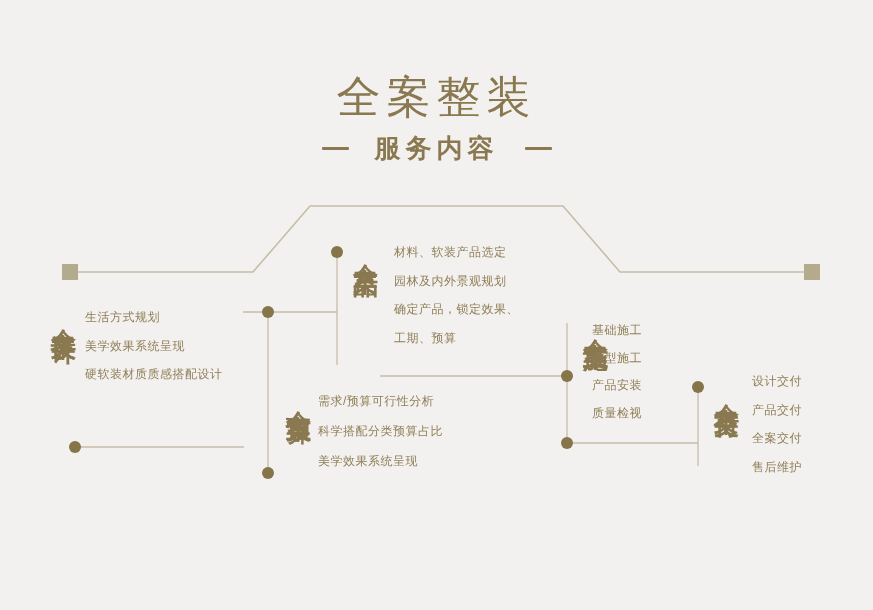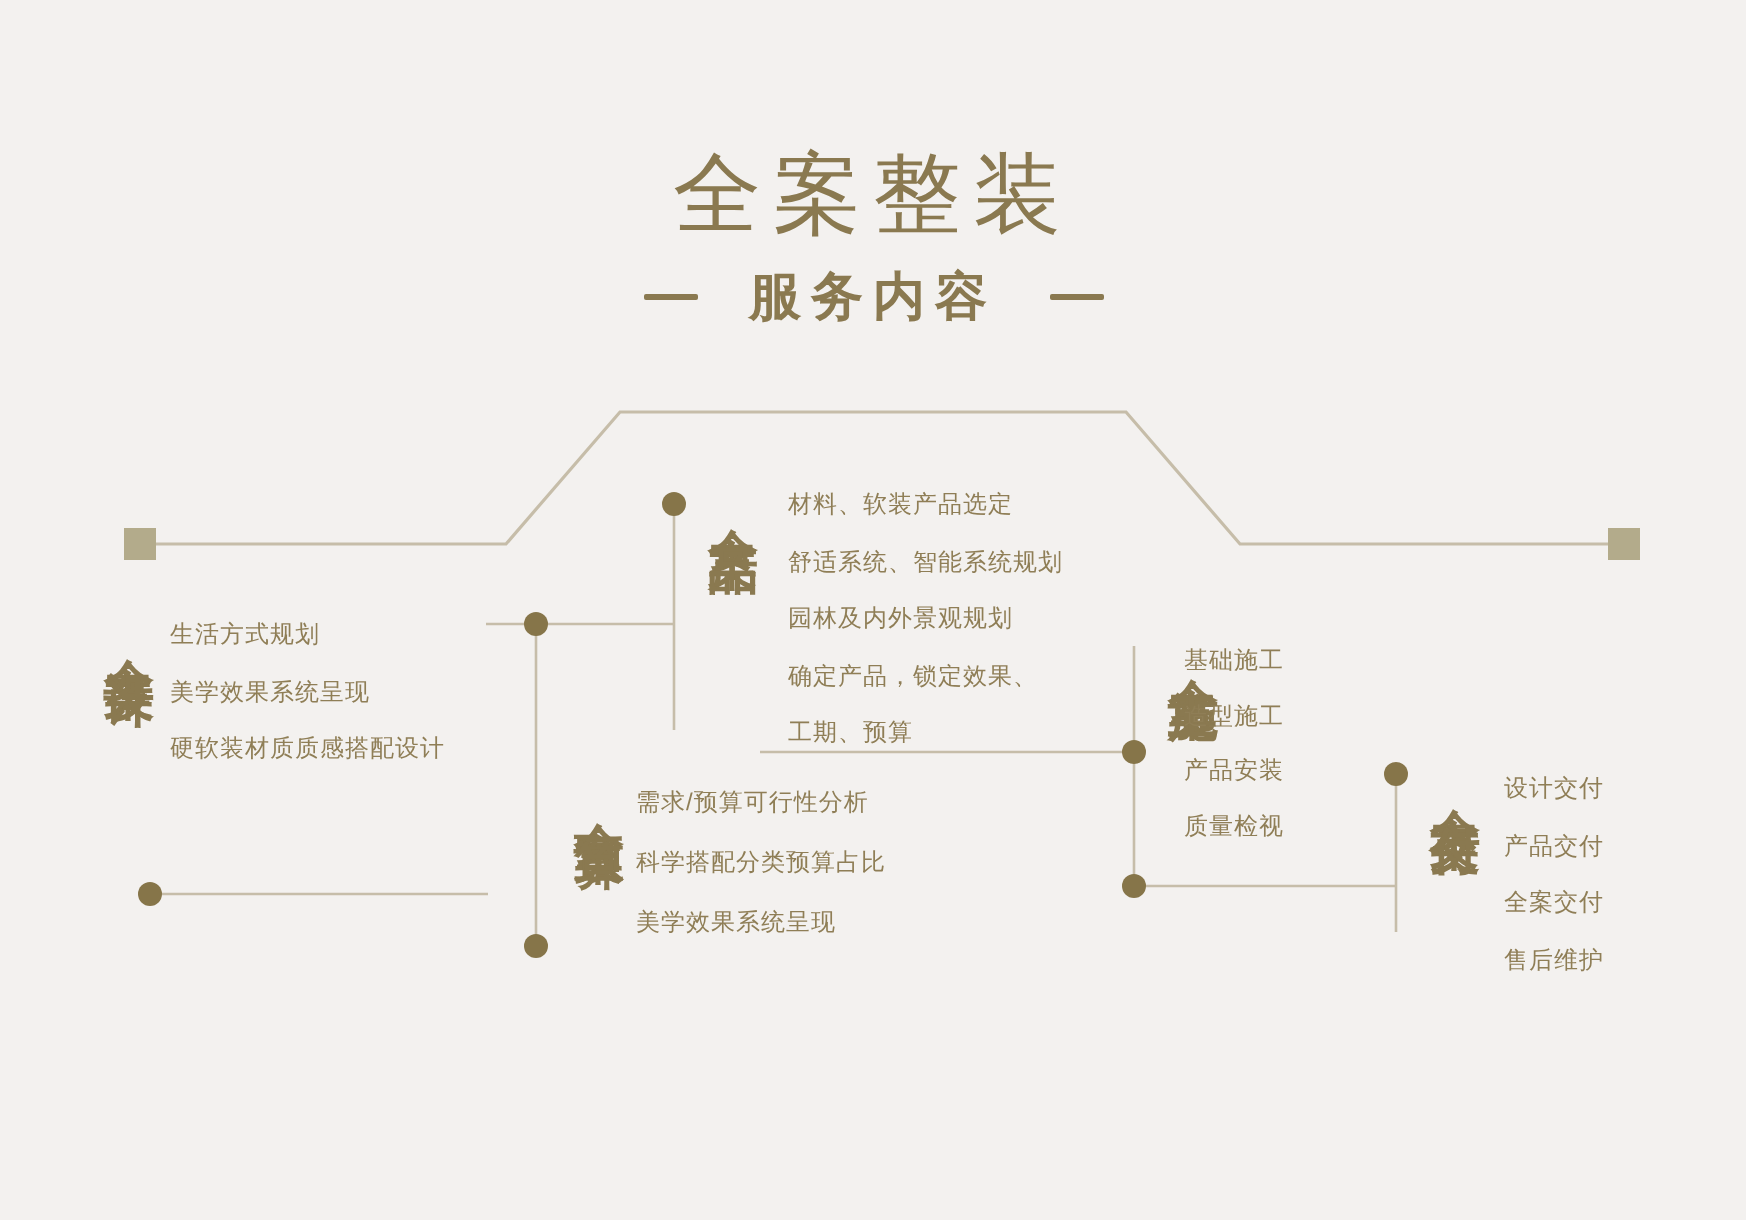--- a/index.html
+++ b/index.html
@@ -114,21 +114,20 @@
   <div class="v-title" style="left:51px; top:309px;">全案设计</div>
   <div class="items" style="left:85px; top:303px;">
     <div>生活方式规划</div>
     <div>美学效果系统呈现</div>
     <div>硬软装材质质感搭配设计</div>
   </div>
 
   <div class="v-title" style="left:353px; top:244px;">全案产品</div>
   <div class="items" style="left:394px; top:238px;">
     <div>材料、软装产品选定</div>
-    <div>舒适系统、智能系统规划</div>
     <div>园林及内外景观规划</div>
     <div>确定产品，锁定效果、</div>
     <div>工期、预算</div>
   </div>
 
   <div class="v-title" style="left:286px; top:391px;">全案预算</div>
   <div class="items" style="left:318px; top:386px; line-height:30px;">
     <div>需求/预算可行性分析</div>
     <div>科学搭配分类预算占比</div>
     <div>美学效果系统呈现</div>
@@ -136,20 +135,20 @@
 
   <div class="v-title" style="left:583px; top:319px;">全案施工</div>
   <div class="items" style="left:592px; top:317px; line-height:27.5px;">
     <div>基础施工</div>
     <div>造型施工</div>
     <div>产品安装</div>
     <div>质量检视</div>
   </div>
 
   <div class="v-title" style="left:714px; top:384px;">全案交付</div>
-  <div class="items" style="left:752px; top:380px;">
+  <div class="items" style="left:752px; top:367px;">
     <div>设计交付</div>
     <div>产品交付</div>
     <div>全案交付</div>
     <div>售后维护</div>
   </div>
 
 </div>
 
 </body></html>

